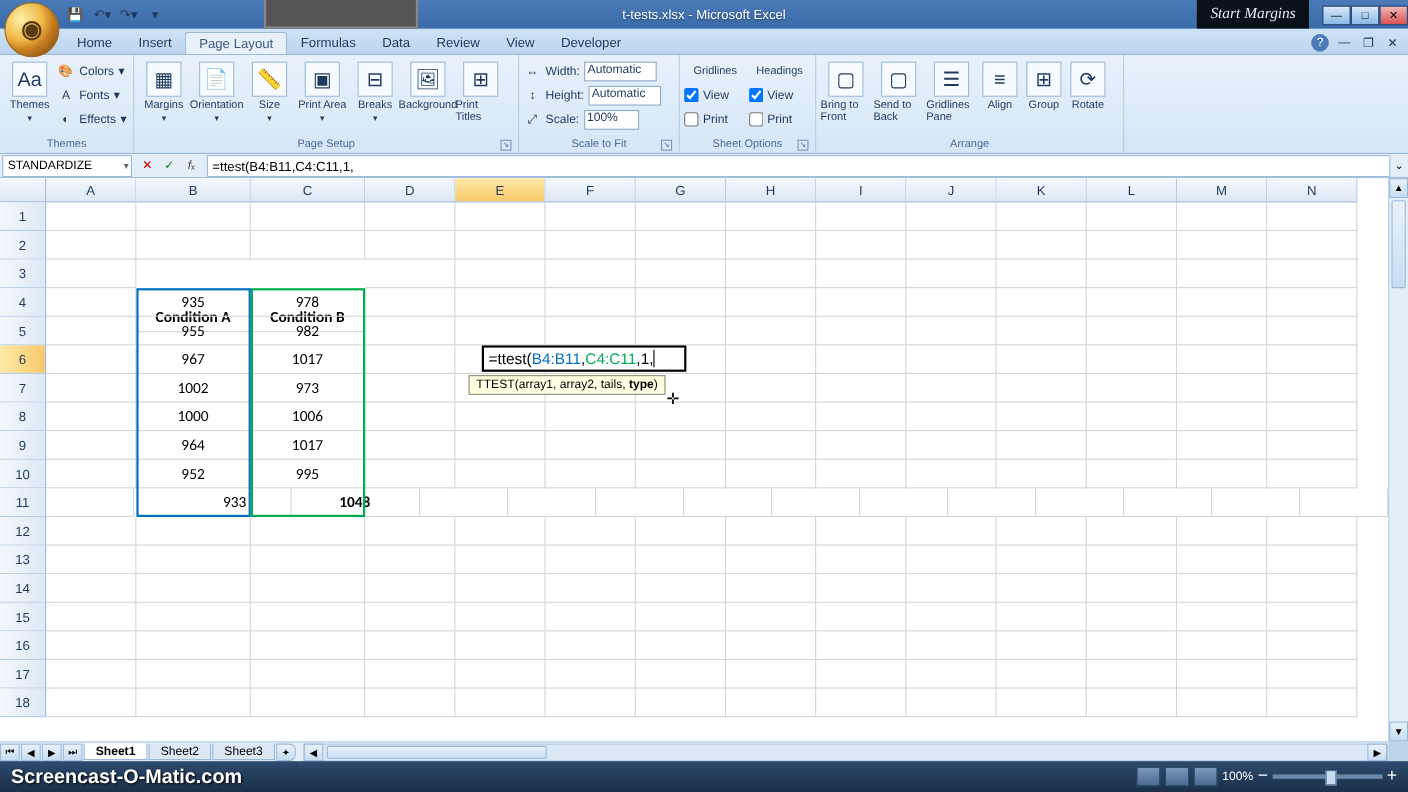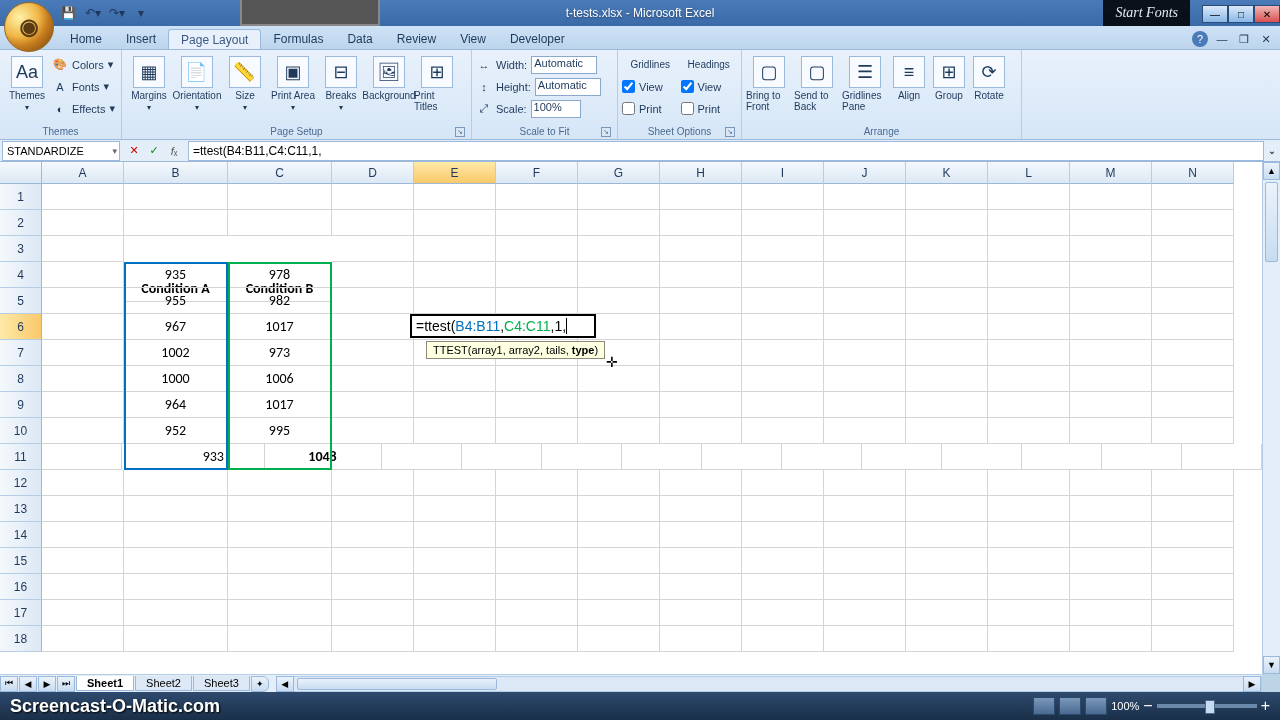--- a/index.html
+++ b/index.html
@@ -109,21 +109,21 @@
 <div class="titlebar">
   <div class="office-btn">◉</div>
   <div class="thumbprev"></div>
   <div class="qat">
     <div class="qat-btn">💾</div>
     <div class="qat-btn">↶▾</div>
     <div class="qat-btn">↷▾</div>
     <div class="qat-btn">▾</div>
   </div>
   <div class="title-text">t-tests.xlsx - Microsoft Excel</div>
-  <div class="startrec">Start Fonts</div>
+  <div class="startrec">Start Margins</div>
   <div class="win-controls">
     <div class="win-btn">—</div>
     <div class="win-btn">□</div>
     <div class="win-btn close">✕</div>
   </div>
 </div>
 
 <div class="tabrow">
   <div id="tabs-container" style="display: flex;">
       <div class="tab">Home</div>
@@ -618,21 +618,21 @@
         <div class="cell" style="width: 82px;"></div>
         <div class="cell" style="width: 82px;"></div>
         <div class="cell" style="width: 82px;"></div>
         <div class="cell" style="width: 82px;"></div>
       </div>
     </div>
 
   <div class="rangeB" style="left: 124px; top: 100px; width: 104px; height: 208px; background-color: transparent;"></div>
   <div class="rangeC" style="left:228px;top:100px;width:104px;height:208px;"></div>
 
-  <div class="editcell" style="left:410px;top:152px;min-width:186px;height:24px;">
+  <div class="editcell" style="left:438px;top:152px;min-width:186px;height:24px;">
     <span>=ttest(</span>
       <span class="tok-b">B4:B11</span>
       <span>,</span>
       <span class="tok-c">C4:C11</span>
       <span>,1,</span>
       <span class="caret"></span>
   </div>
 
   <div class="functip" style="left:426px;top:179px;">
     <span>TTEST</span><span>(array1, array2, tails, </span><b>type</b><span>)</span>

